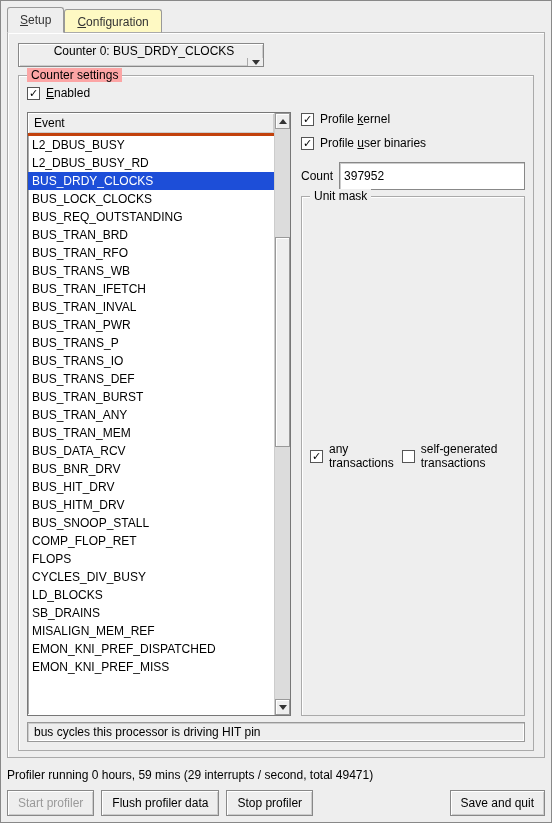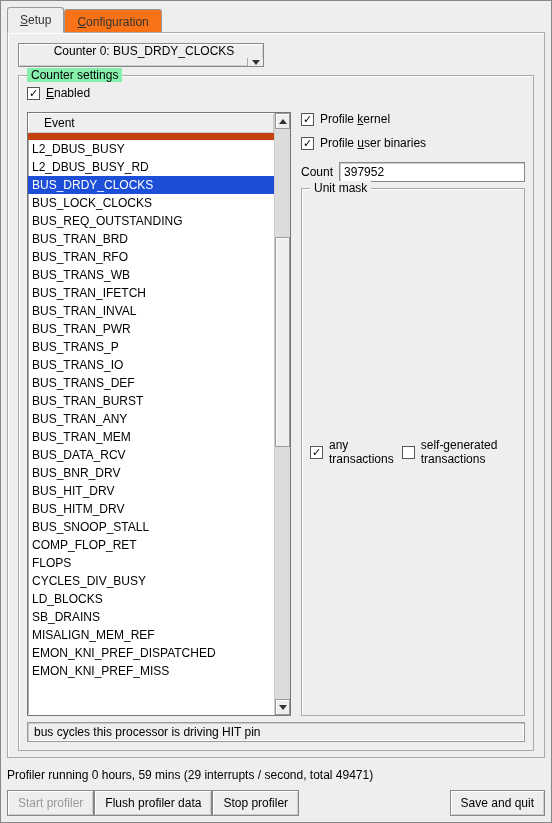--- a/index.html
+++ b/index.html
@@ -28,21 +28,21 @@
     display: flex;
     align-items: flex-end;
     height: 26px;
     margin-bottom: -1px;
     z-index: 2;
     position: relative;
   }
   .tab {
     padding: 4px 12px 4px 12px;
     border: 1px solid #999;
-    background: #f97316;
+    background: #fef9c3;
     margin-right: 0px;
     border-radius: 3px 3px 0 0;
     cursor: default;
     height: 24px;
     line-height: 16px;
     border-bottom: 1px solid #aaa;
     color: #333;
   }
   .tab.active {
     background: #eeeeee;
@@ -94,21 +94,21 @@
     position: relative;
     flex: 1 1 auto;
     display: flex;
     flex-direction: column;
     box-shadow: inset 1px 1px 0 #fff;
   }
   .fieldset > .legend {
     position: absolute;
     top: -8px;
     left: 8px;
-    background: #86efac;
+    background: #fca5a5;
     padding: 0 4px;
   }
   .checkbox-row {
     display: flex;
     align-items: center;
     gap: 6px;
     margin-bottom: 4px;
   }
   .chk {
     width: 13px;
@@ -155,22 +155,22 @@
     min-height: 0;
   }
   .list-content {
     flex: 1 1 auto;
     overflow: hidden;
     display: flex;
     flex-direction: column;
   }
   .list-header {
     background: #eeeeee;
-    border-bottom: 7px solid #c2410c;
-    padding: 3px 16px;
+    border-bottom: 3px solid #c2410c;
+    padding: 3px 6px;
     font-weight: normal;
     box-shadow: inset 1px 1px 0 #fff, inset -1px -1px 0 #ccc;
   }
   .list-items {
     flex: 1 1 auto;
     overflow: hidden;
   }
   .list-item {
     padding: 1px 4px;
     white-space: nowrap;
@@ -222,21 +222,21 @@
   .count-row {
     display: flex;
     align-items: center;
     gap: 6px;
     margin-top: 2px;
   }
   .text-input {
     flex: 1 1 auto;
     border: 1px solid #888;
     background: #fff;
-    height: 20px;
+    height: 28px;
     padding: 1px 4px;
     font-family: inherit;
     font-size: 12px;
     box-shadow: inset 1px 1px 0 #ccc;
   }
   .unitmask {
     border: 1px solid #aaa;
     padding: 12px 8px 8px 8px;
     position: relative;
     flex: 1 1 auto;
@@ -261,21 +261,21 @@
     background: #eeeeee;
     box-shadow: inset 1px 1px 0 #ccc, inset -1px -1px 0 #fff;
   }
   
   .status {
     margin-top: 8px;
     padding: 2px 0;
   }
   .btn-row {
     display: flex;
-    gap: 0;
+    gap: 7px;
     margin-top: 6px;
     align-items: center;
   }
   .btn {
     border: 1px solid #888;
     background: #eeeeee;
     padding: 4px 10px;
     box-shadow: inset 1px 1px 0 #fff, inset -1px -1px 0 #ccc;
     cursor: default;
     height: 26px;

